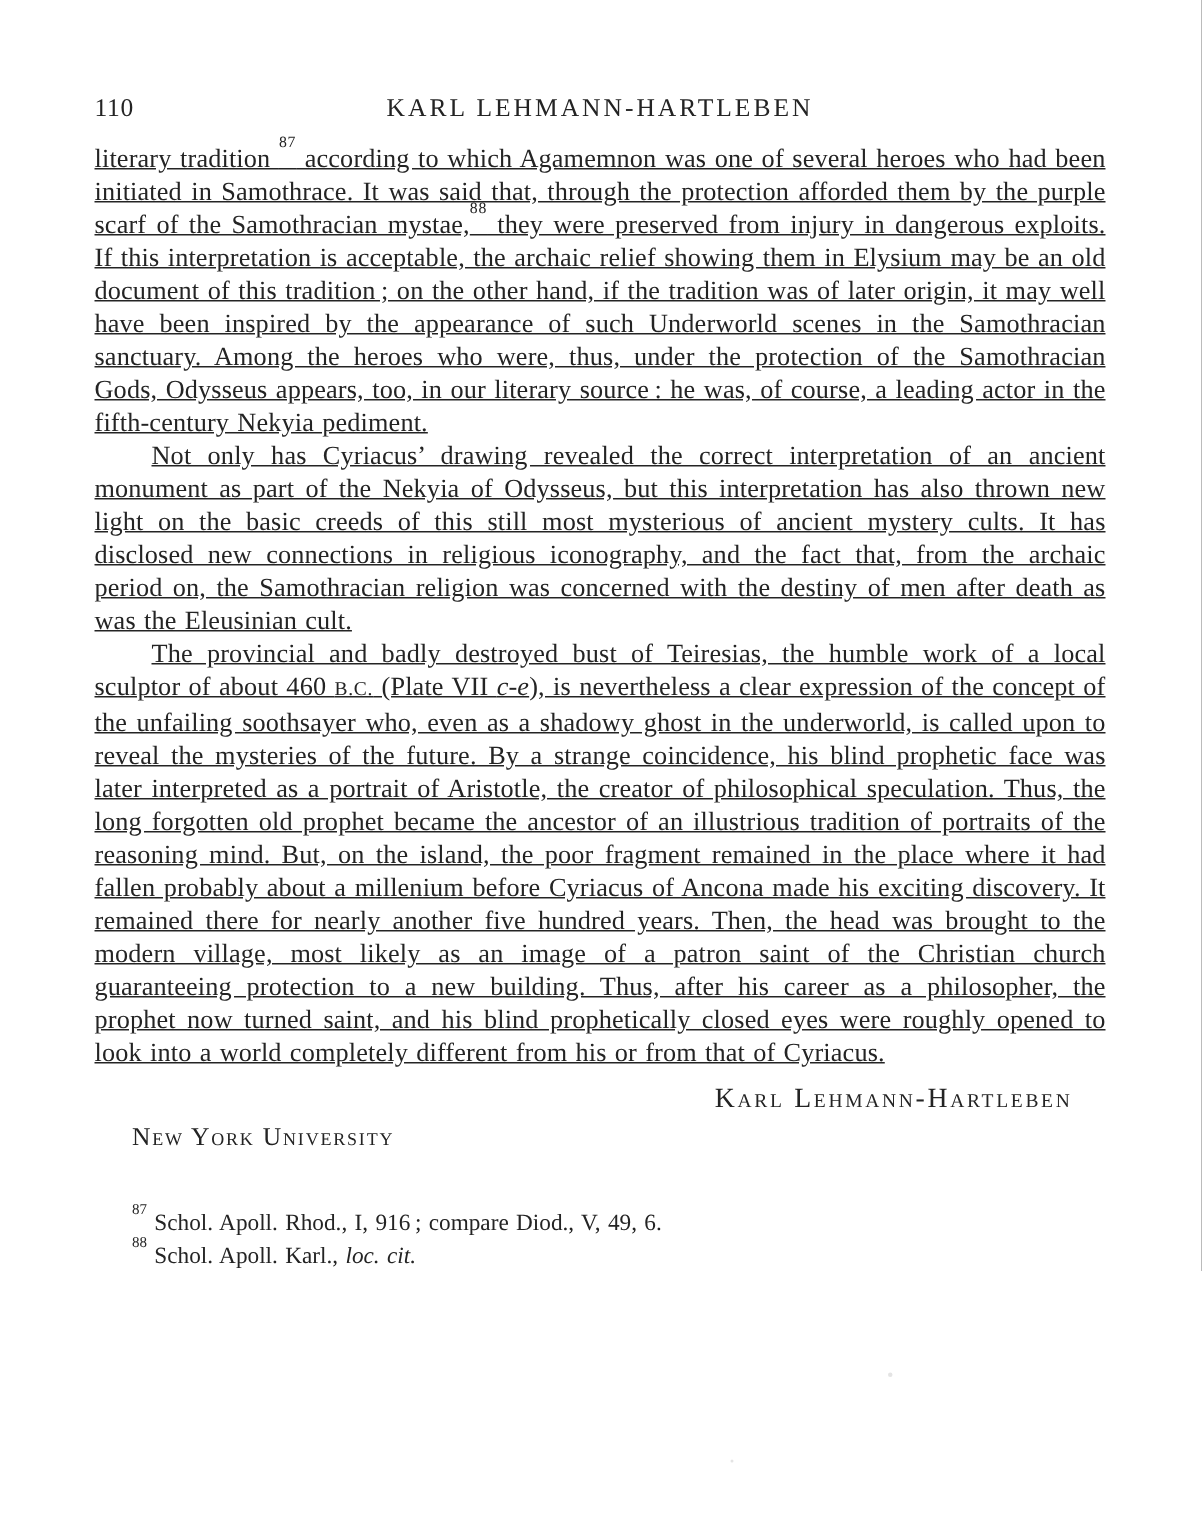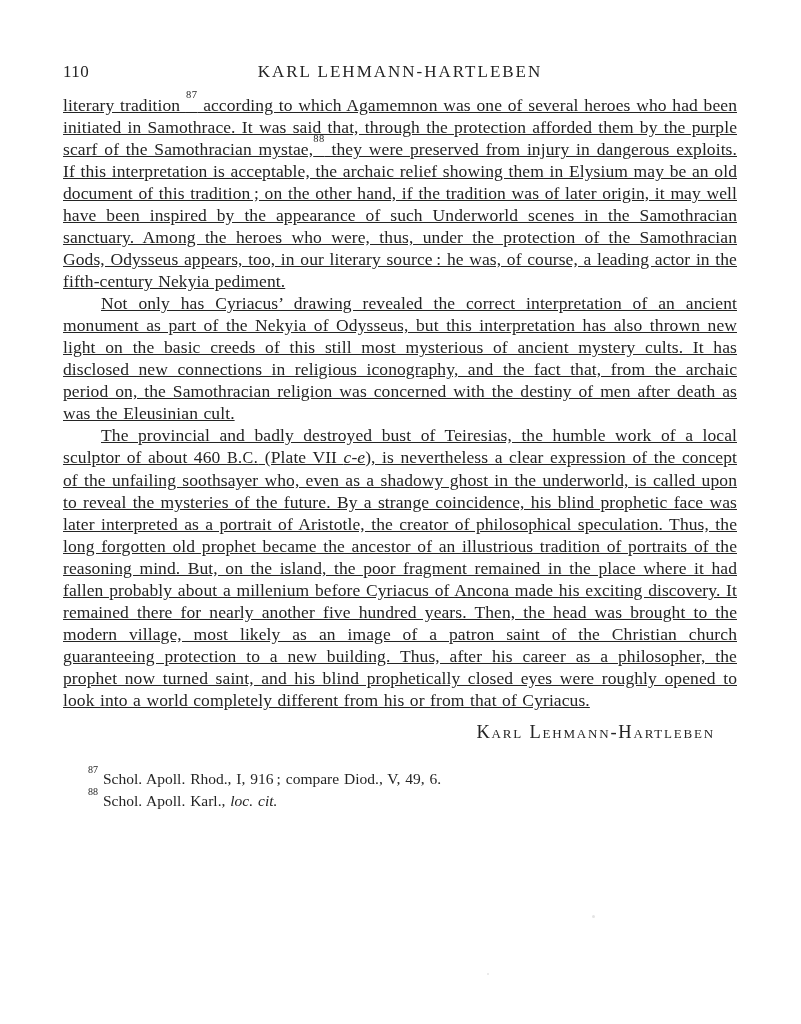--- a/index.html
+++ b/index.html
@@ -46,42 +46,42 @@
     text-decoration: underline;
   }
   .para.indent { text-indent: 38px; }
   .fn-ref {
     font-size: 10.5px;
     line-height: 0;
     position: relative;
     top: -6px;
     letter-spacing: 0.5px;
   }
-  .sc-abbr { font-size: 16px; letter-spacing: 0.5px; }
+  .sc-abbr { font-size: 13px; letter-spacing: 0.5px; }
   em { font-style: italic; }
   .signature {
     margin-top: 11px;
     text-align: right;
     padding-right: 22px;
   }
   .signature .smallcaps {
     font-variant: small-caps;
     font-size: 18.5px;
     letter-spacing: 1.8px;
   }
   .affiliation {
     margin-top: 4px;
     padding-left: 25px;
   }
   .affiliation .smallcaps {
     font-variant: small-caps;
     font-size: 17px;
     letter-spacing: 1.2px;
   }
-  .footnotes { margin-top: 25px; }
+  .footnotes { margin-top: 37px; }
   .footnote {
     margin: 0;
     font-size: 15.5px;
     line-height: 22px;
     text-indent: 25px;
     word-spacing: 1px;
   }
   .footnote .fn-marker {
     font-size: 10px;
     line-height: 0;
@@ -112,20 +112,23 @@
     <p class="para"><span>literary tradition </span><sup class="fn-ref">87</sup><span> according to which Agamemnon was one of several heroes who had been initiated in Samothrace. It was said that, through the protection afforded them by the purple scarf of the Samothracian mystae,</span><sup class="fn-ref">88</sup><span> they were preserved from injury in dangerous exploits. If this interpretation is acceptable, the archaic relief showing them in Elysium may be an old document of this tradition ; on the other hand, if the tradition was of later origin, it may well have been inspired by the appearance of such Underworld scenes in the Samothracian sanctuary. Among the heroes who were, thus, under the protection of the Samothracian Gods, Odysseus appears, too, in our literary source : he was, of course, a leading actor in the fifth-century Nekyia pediment.</span></p>
 
     <p class="para indent"><span>Not only has Cyriacus’ drawing revealed the correct interpretation of an ancient monument as part of the Nekyia of Odysseus, but this interpretation has also thrown new light on the basic creeds of this still most mysterious of ancient mystery cults. It has disclosed new connections in religious iconography, and the fact that, from the archaic period on, the Samothracian religion was concerned with the destiny of men after death as was the Eleusinian cult.</span></p>
 
     <p class="para indent"><span>The provincial and badly destroyed bust of Teiresias, the humble work of a local sculptor of about 460 </span><span class="sc-abbr">B.C.</span><span> (Plate VII </span><em>c-e</em><span>), is nevertheless a clear expression of the concept of the unfailing soothsayer who, even as a shadowy ghost in the underworld, is called upon to reveal the mysteries of the future. By a strange coincidence, his blind prophetic face was later interpreted as a portrait of Aristotle, the creator of philosophical speculation. Thus, the long forgotten old prophet became the ancestor of an illustrious tradition of portraits of the reasoning mind. But, on the island, the poor fragment remained in the place where it had fallen probably about a millenium before Cyriacus of Ancona made his exciting discovery. It remained there for nearly another five hundred years. Then, the head was brought to the modern village, most likely as an image of a patron saint of the Christian church guaranteeing protection to a new building. Thus, after his career as a philosopher, the prophet now turned saint, and his blind prophetically closed eyes were roughly opened to look into a world completely different from his or from that of Cyriacus.</span></p>
 
     <div class="signature">
       <span class="smallcaps">Karl Lehmann-Hartleben</span>
     </div>
 
+    <div class="affiliation">
+      <span class="smallcaps">New York University</span>
+    </div>
 
     <div class="footnotes">
       <p class="footnote"><sup class="fn-marker">87</sup> <span>Schol. Apoll. Rhod., I, 916 ; compare Diod., V, 49, 6.</span></p>
       <p class="footnote"><sup class="fn-marker">88</sup> <span>Schol. Apoll. Karl., </span><em>loc. cit.</em></p>
     </div>
 
   </main>
 
   <div class="speck s1"></div>
   <div class="speck s2"></div>

